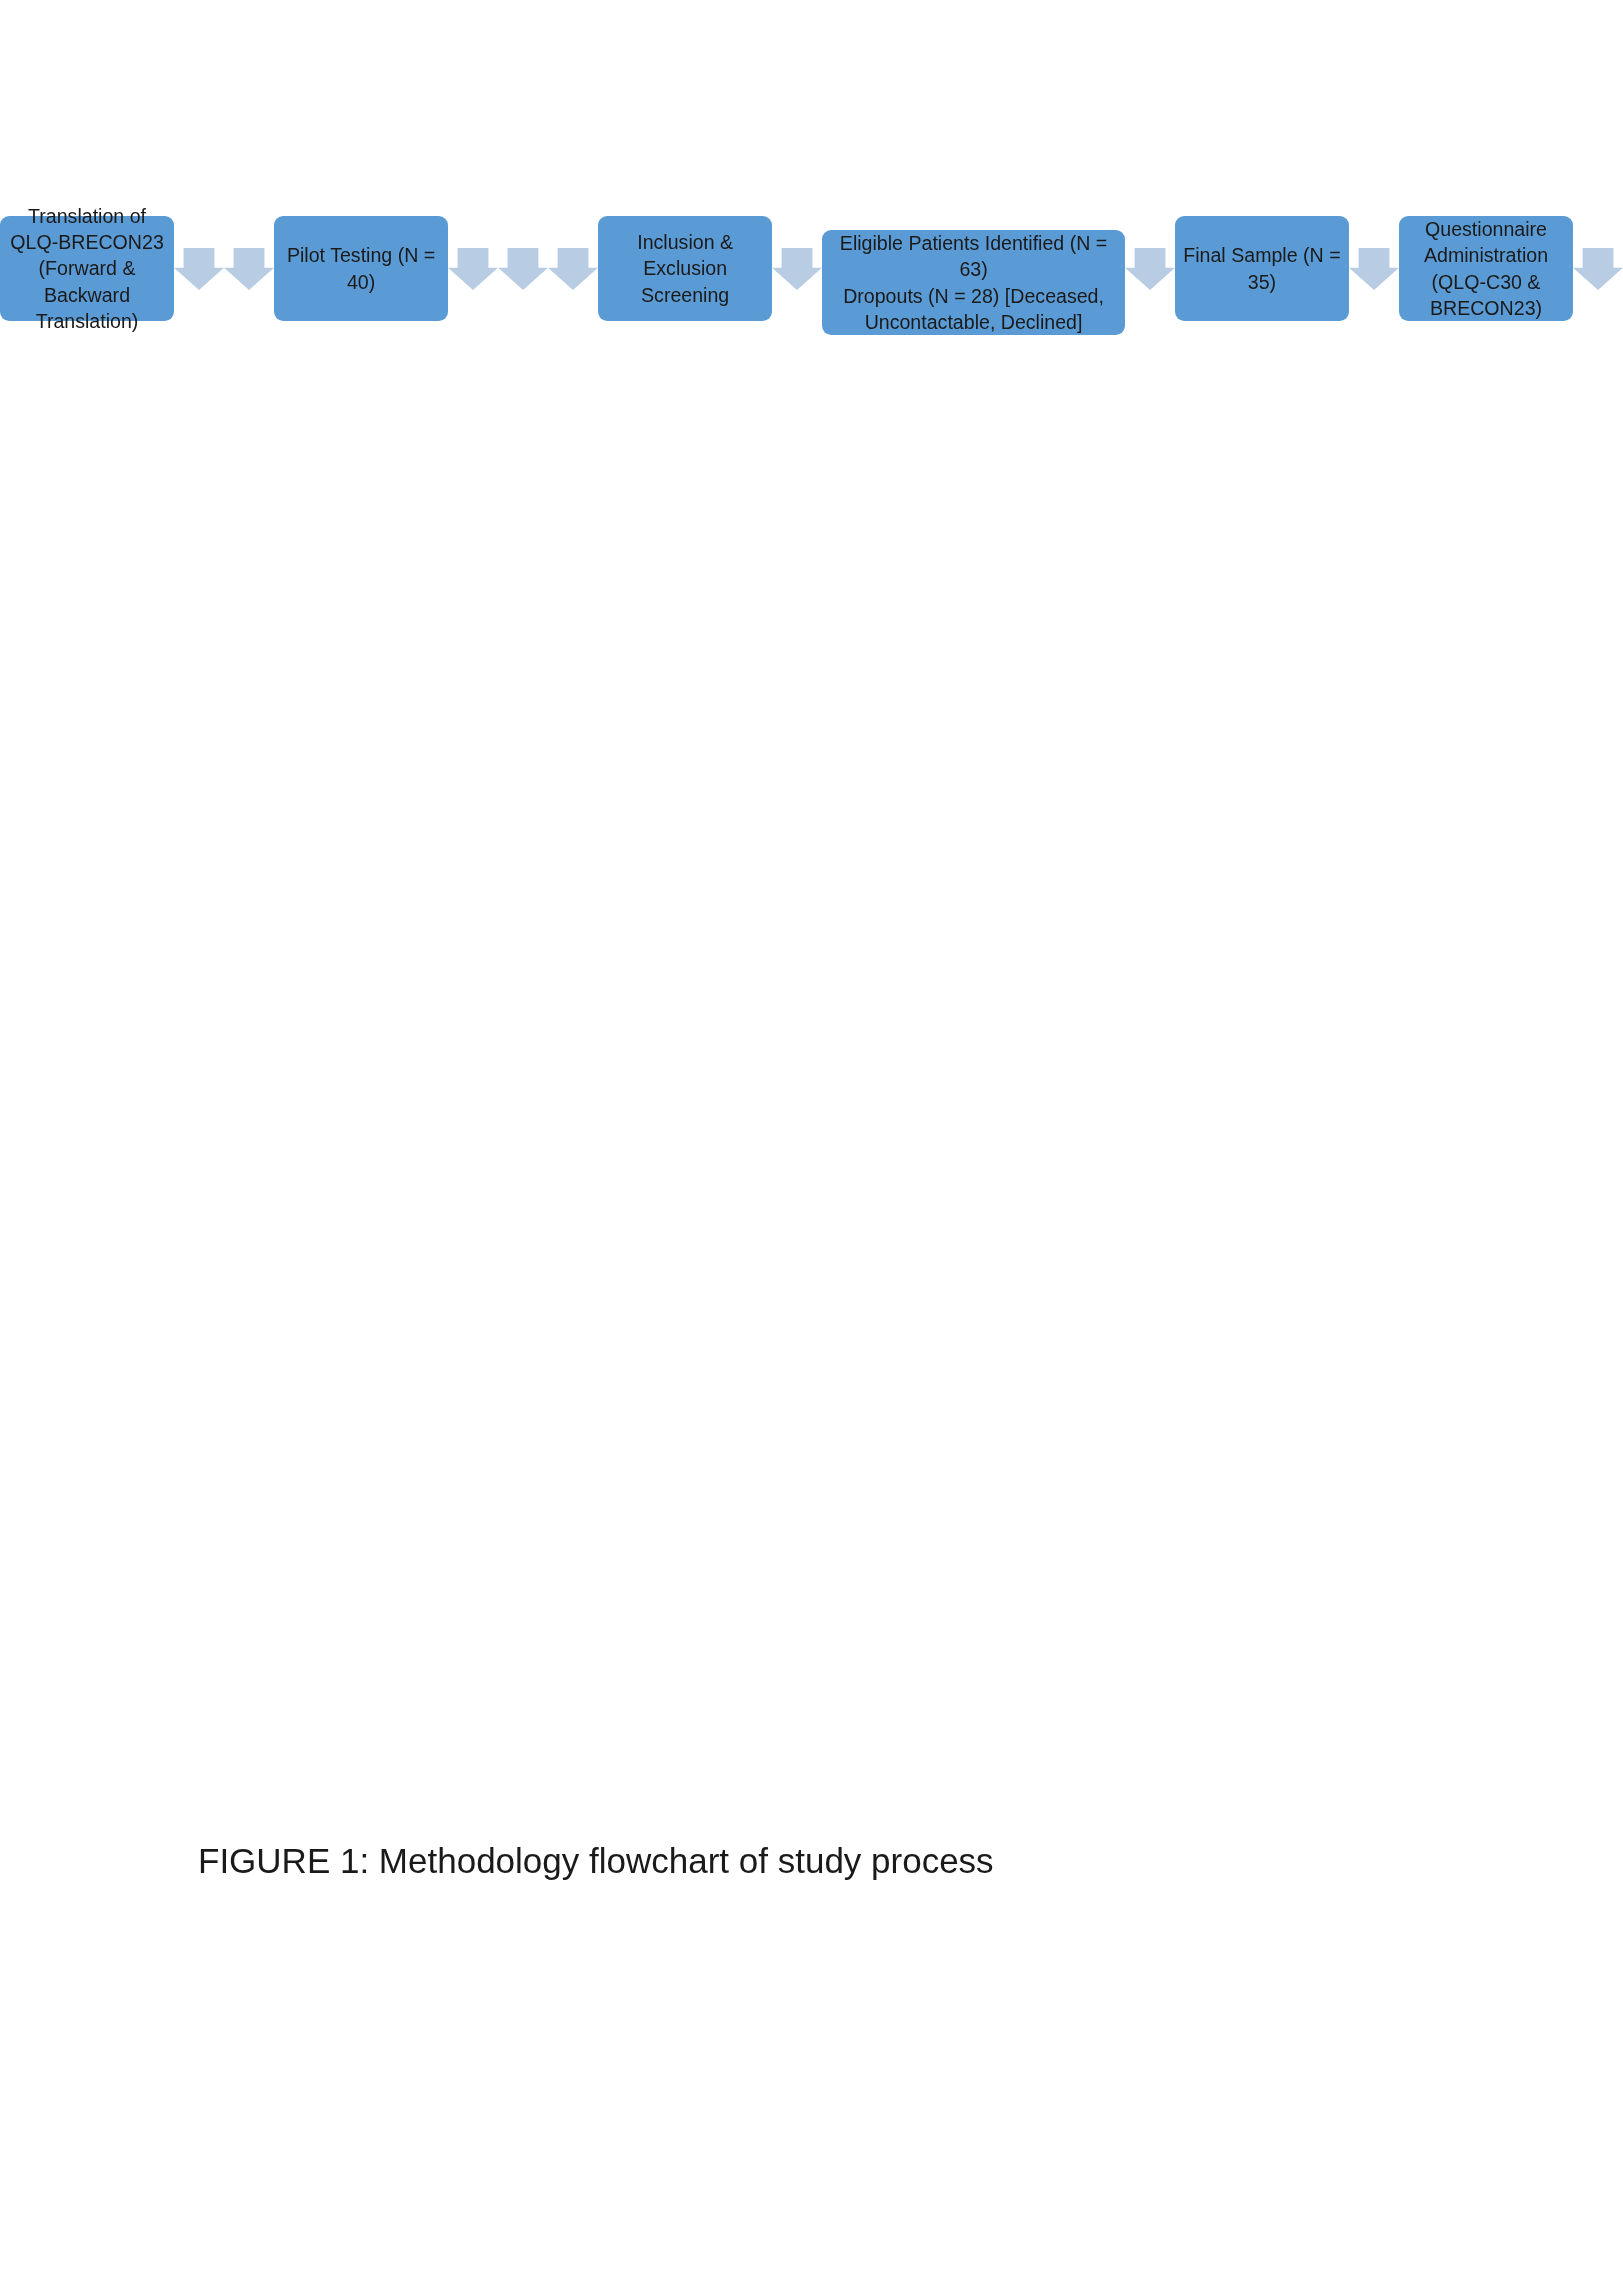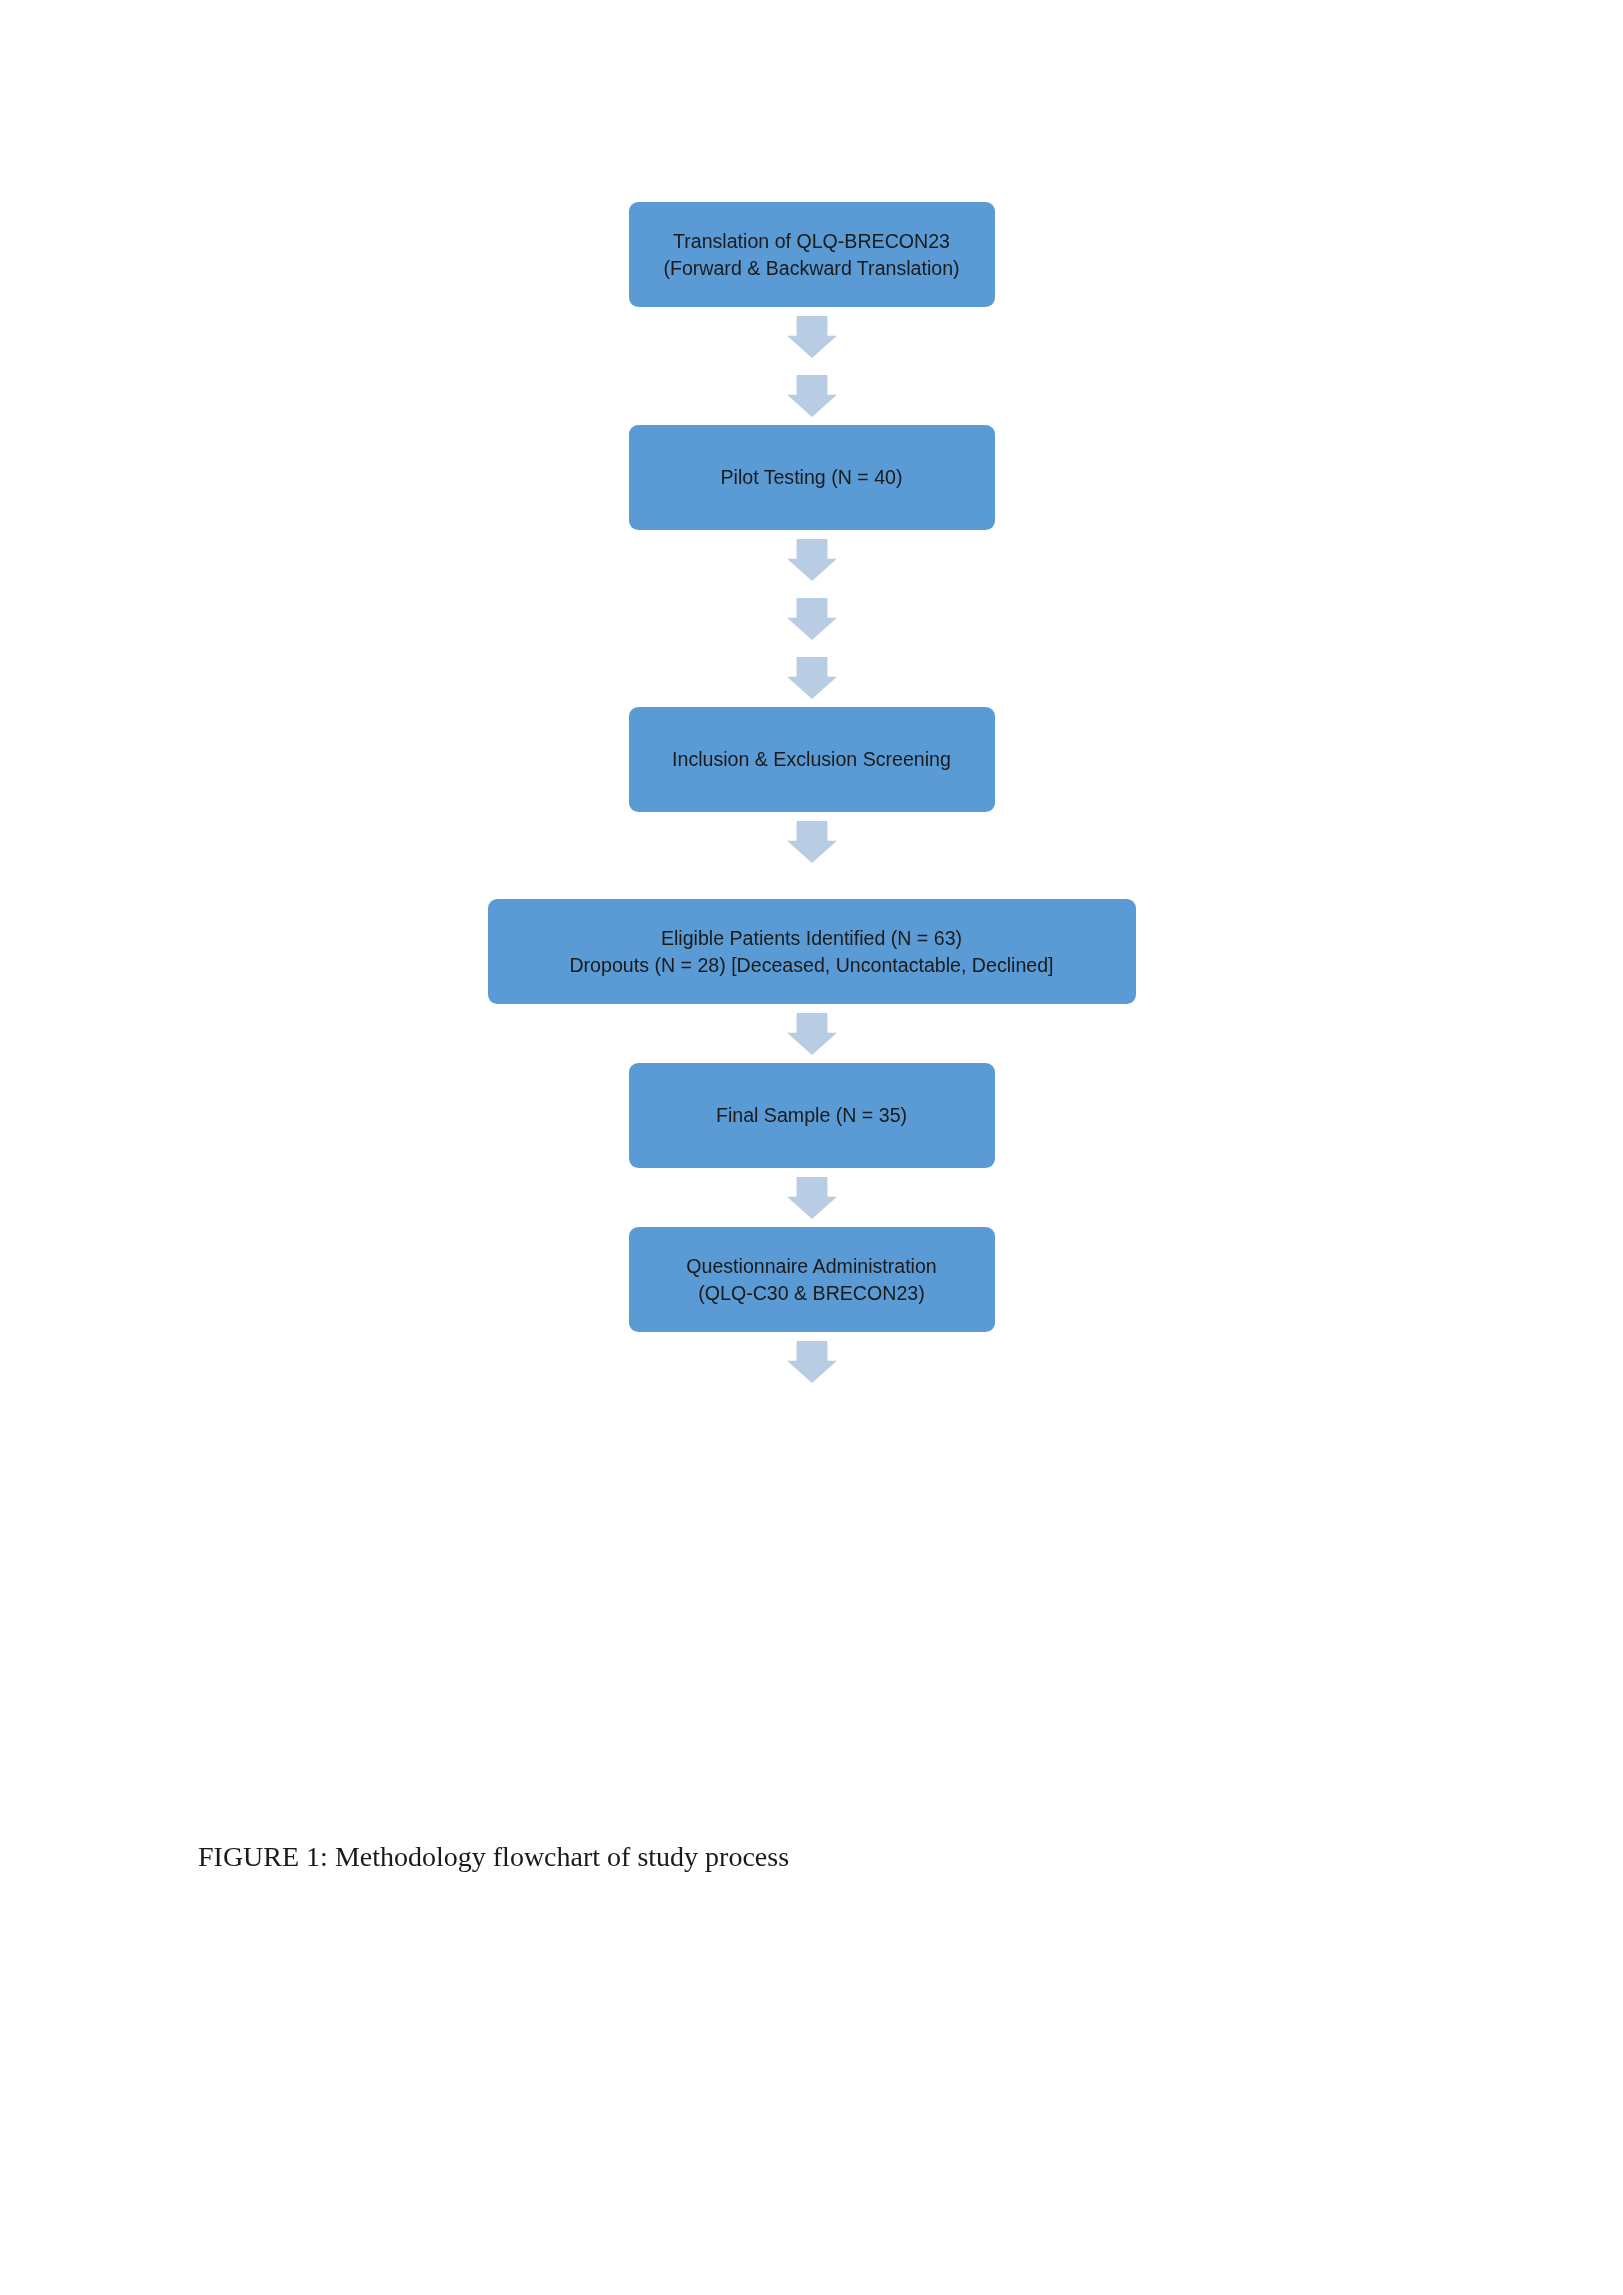--- a/index.html
+++ b/index.html
@@ -15,21 +15,21 @@
     font-family: "Liberation Sans", "DejaVu Sans", sans-serif;
     color: var(--text, #1a1a1a);
     overflow: hidden;
   }
   .flow {
     position: absolute;
     top: 202px;
     left: 0;
     width: 100%;
     display: flex;
-    flex-direction: column;
+    flex-direction: row;
     align-items: center;
   }
   .box {
     box-sizing: border-box;
     width: 366px;
     height: 105px;
     background: var(--box-fill, #5B9BD5);
     border-radius: 9.2px;
     display: flex;
     align-items: center;
@@ -55,25 +55,24 @@
     width: 50px;
     height: 42px;
   }
   .arrow path {
     fill: var(--arrow-fill, #B8CCE4);
   }
   .caption {
     position: absolute;
     left: 198px;
     top: 1840px;
-    font-size: 28px;
+    font-size: 35px;
     line-height: 1.2;
     color: var(--text, #1a1a1a);
     white-space: nowrap;
-    font-family: Liberation Serif, serif;
   }
 </style>
 </head>
 <body>
 
 <div class="page">
 
   <div class="flow">
 
     <div class="box">Translation of QLQ-BRECON23

